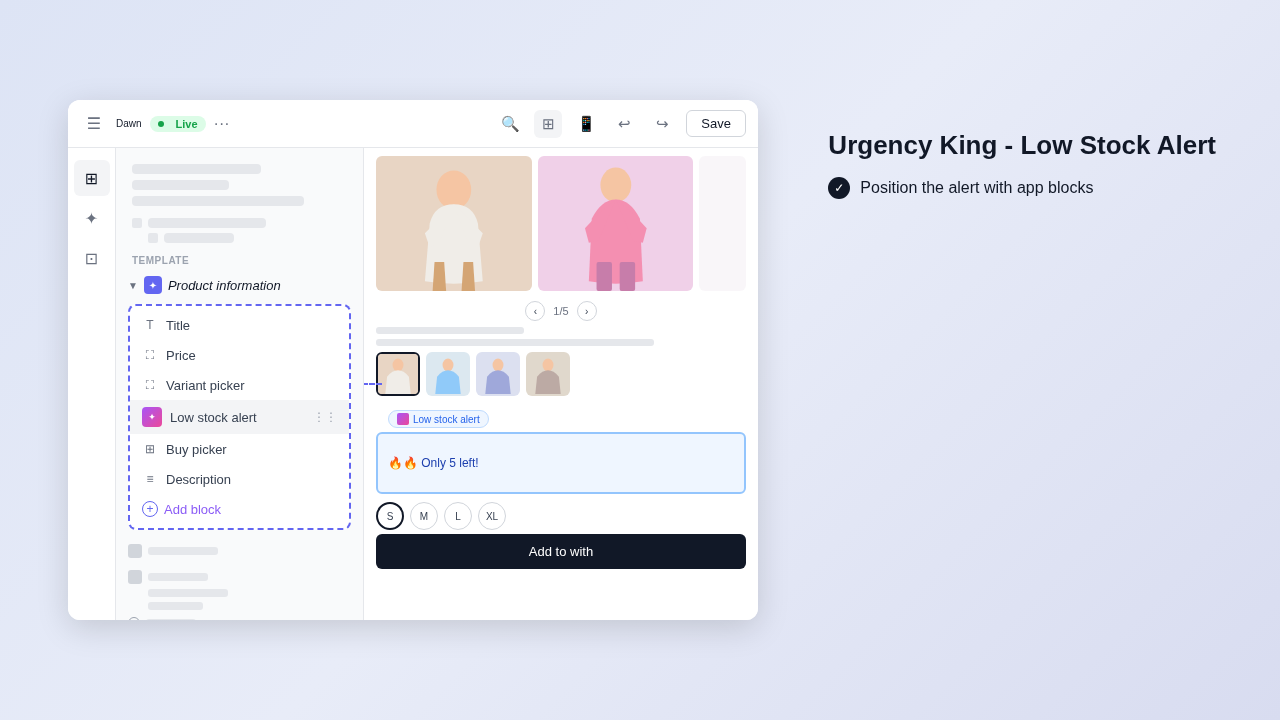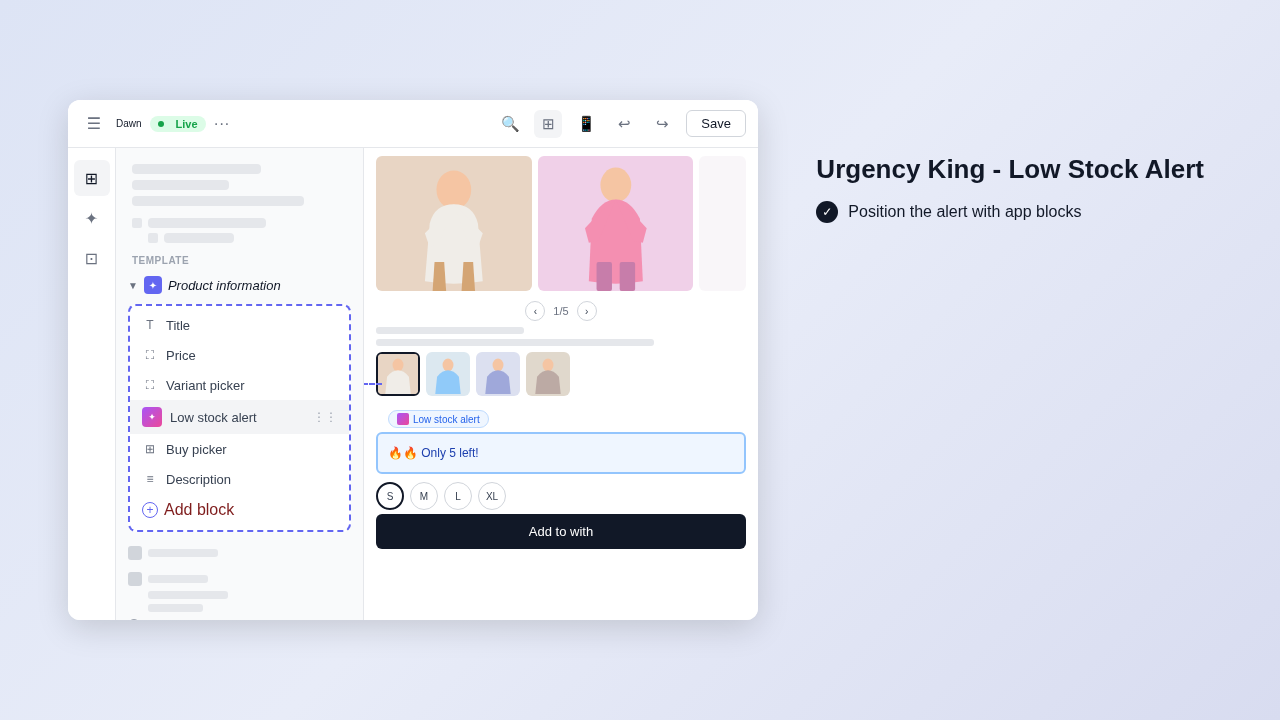--- a/index.html
+++ b/index.html
@@ -271,22 +271,22 @@
       border-radius: 50%;
       border: 1.5px solid #6366f1;
       display: flex;
       align-items: center;
       justify-content: center;
       color: #6366f1;
       font-size: 12px;
       line-height: 1;
     }
     .add-label {
-      font-size: 16px;
-      color: #7f1d1d;
+      font-size: 13px;
+      color: #8b5cf6;
       font-weight: 500;
     }
 
     
     .preview-area {
       flex: 1;
       background: #f3f4f6;
       overflow: hidden;
       position: relative;
     }
@@ -372,21 +372,21 @@
       border-radius: 2px;
       display: inline-block;
     }
 
     
     .alert-box {
       margin: 0 12px 6px;
       border: 2px solid #93c5fd;
       border-radius: 6px;
       background: #eff6ff;
-      padding: 12px 10px;
+      padding: 22px 10px;
       font-size: 12px;
       color: #1e40af;
       font-weight: 500;
     }
 
     
     .size-section {
       padding: 2px 12px 4px;
     }
     .size-swatches {
@@ -439,23 +439,22 @@
       width: calc(100% - 24px);
       font-size: 13px;
       font-weight: 500;
       cursor: pointer;
       text-align: center;
     }
 
     
     .right-info {
       position: absolute;
-      right: 76px;
+      right: 64px;
       top: 130px;
-      margin-top: 24px;
     }
     .right-title {
       font-size: 26px;
       font-weight: 700;
       color: #111827;
       margin-bottom: 16px;
     }
     .right-item {
       display: flex;
       align-items: center;

